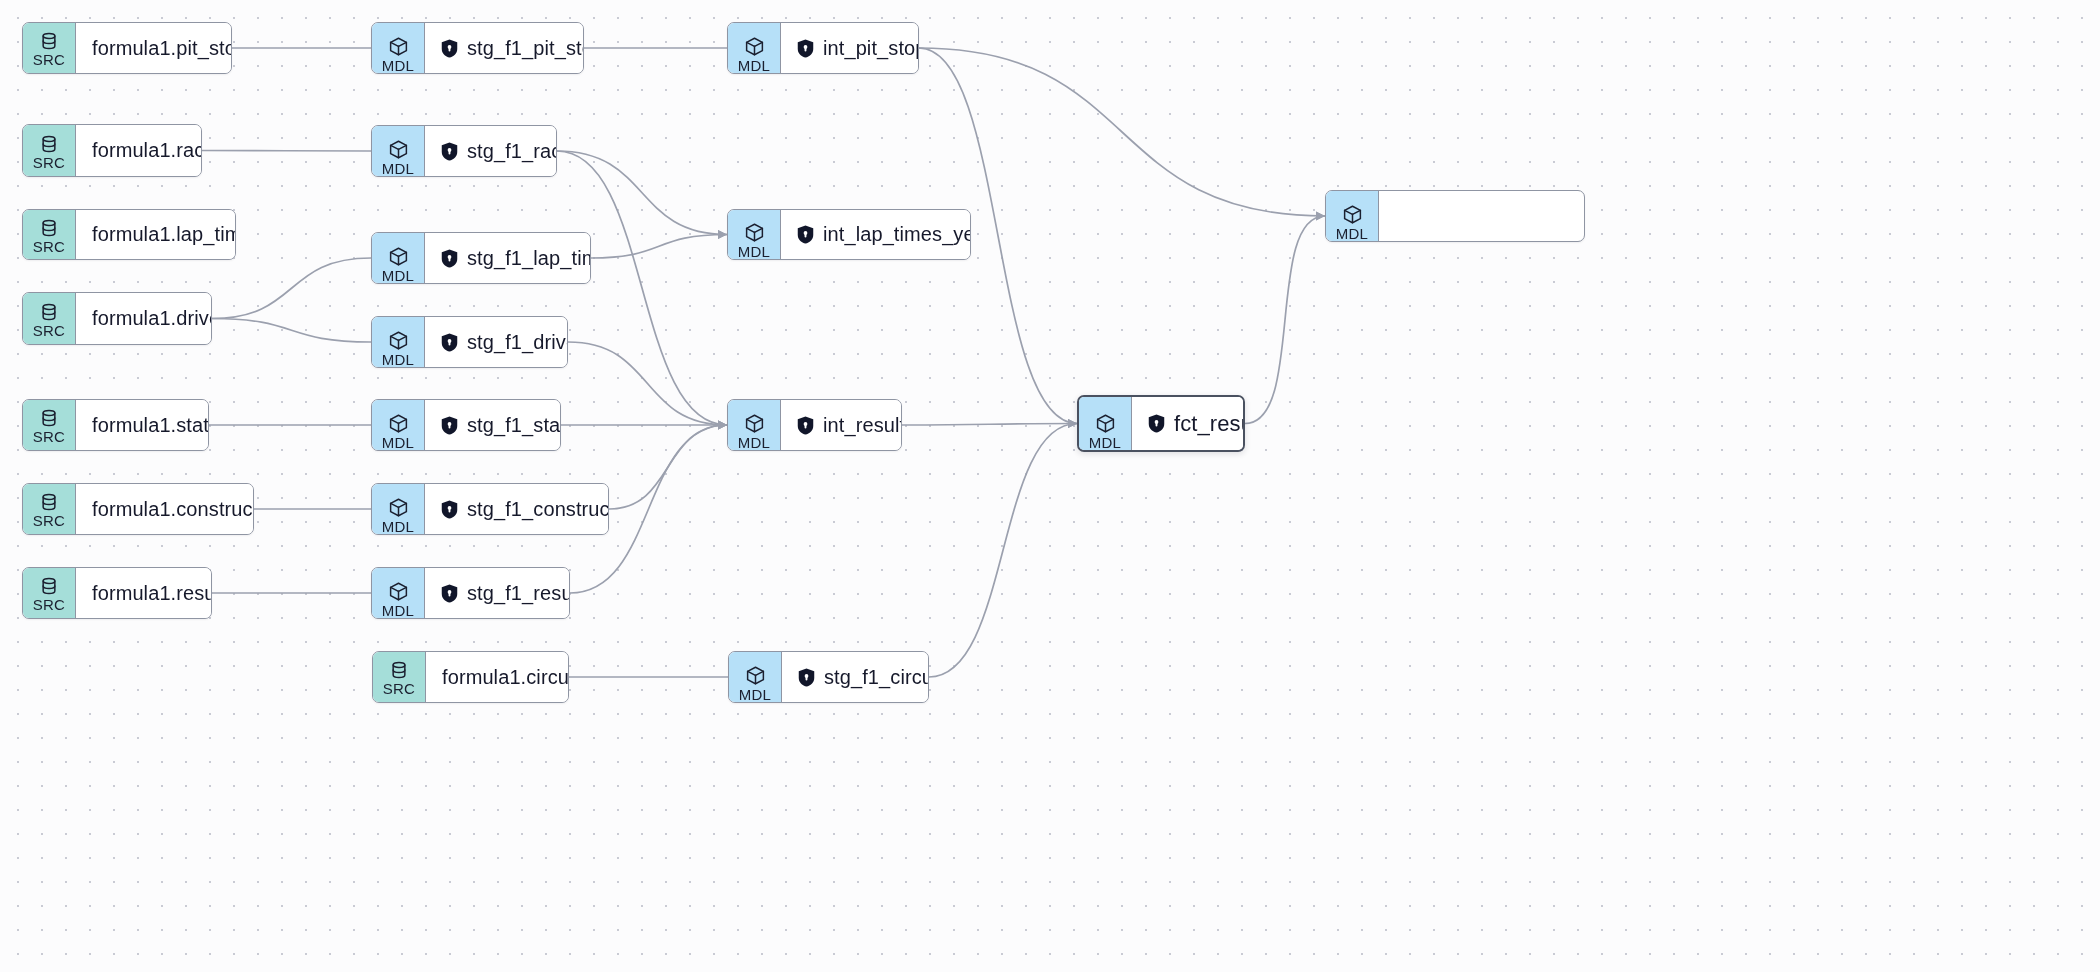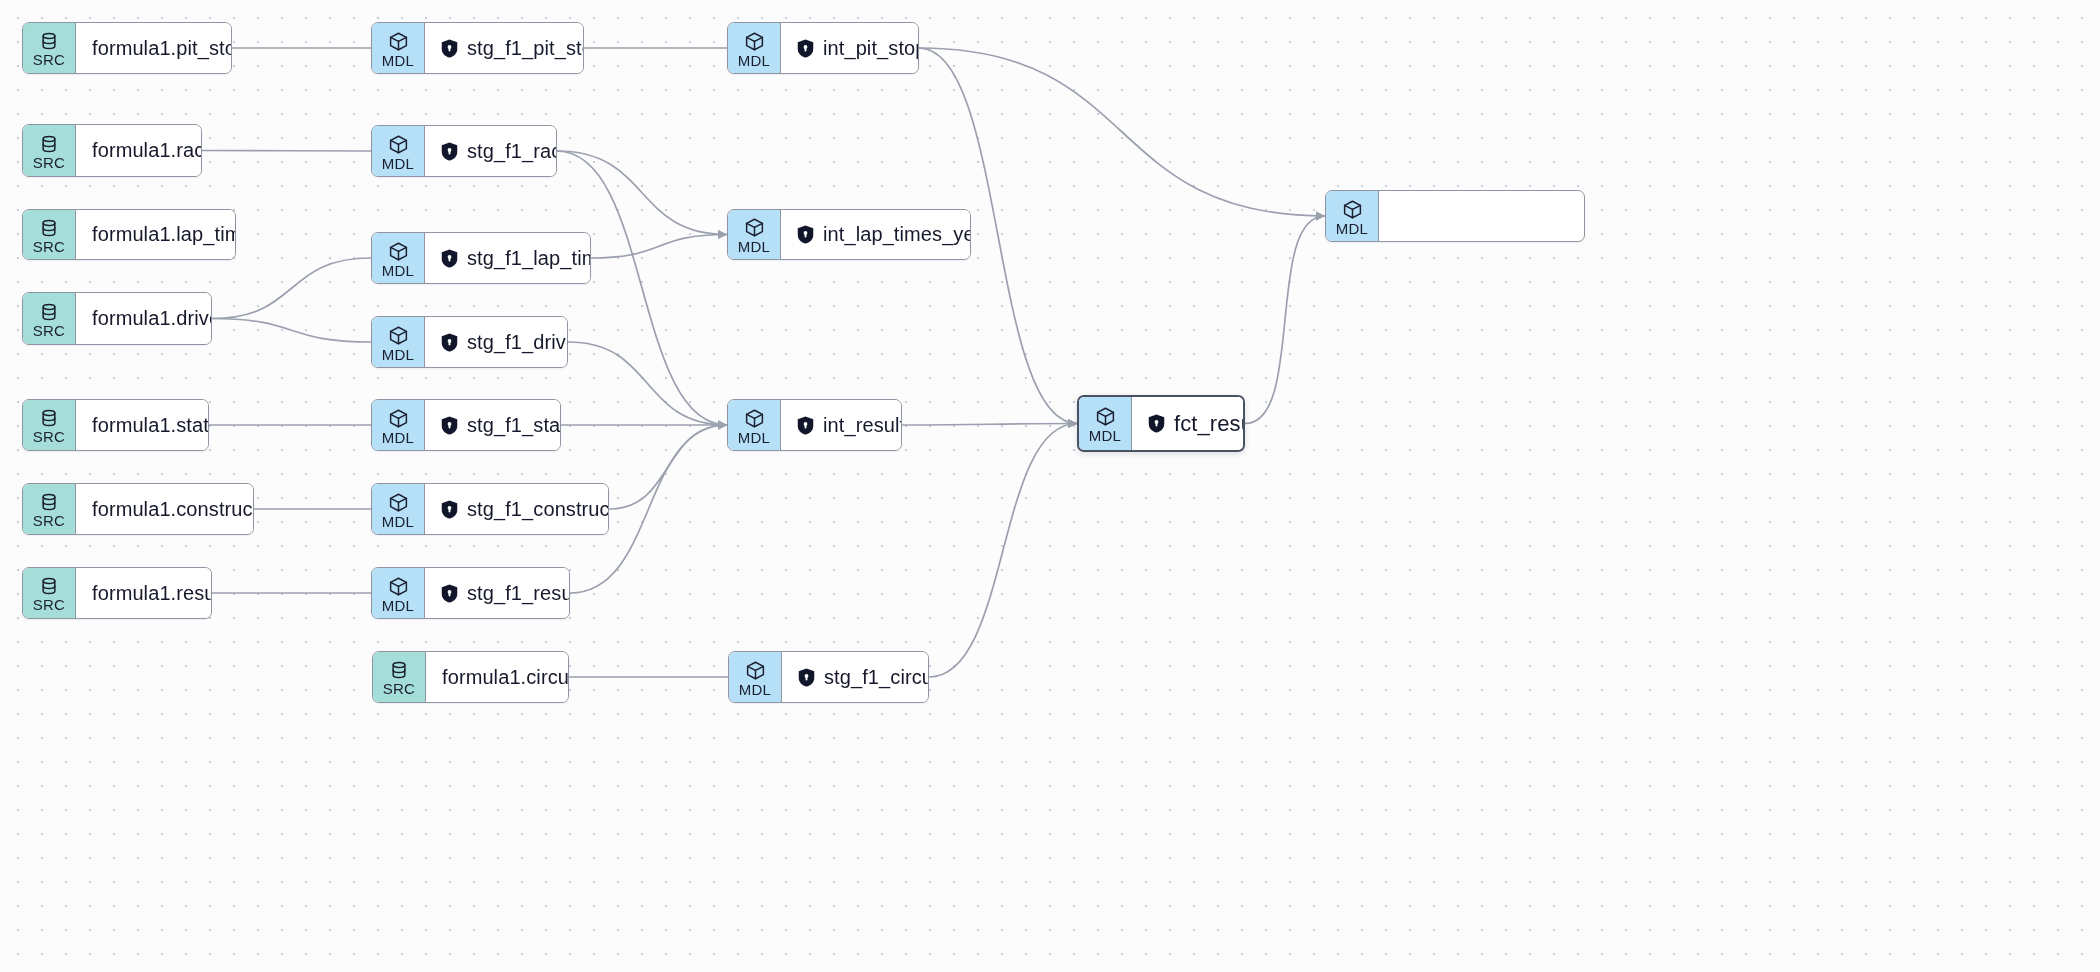--- a/index.html
+++ b/index.html
@@ -46,21 +46,21 @@
     width: 53px;
     display: flex;
     flex-direction: column;
     align-items: center;
     justify-content: center;
     gap: 1px;
     border-right: 1.6px solid #8f95a3;
     padding-top: 2px;
   }
   .badge-src { background: #a5ded9; }
-  .badge-mdl { background: #b6e0f8; }
+  .badge-mdl { background: #b6e0f8; justify-content: flex-end; }
   .badge-label {
     font-size: 15px;
     line-height: 15px;
     color: #1b2030;
     letter-spacing: .2px;
     font-family: "Liberation Sans", sans-serif;
   }
   .badge svg { display: block; }
   .node-body {
     flex: 1 1 auto;

